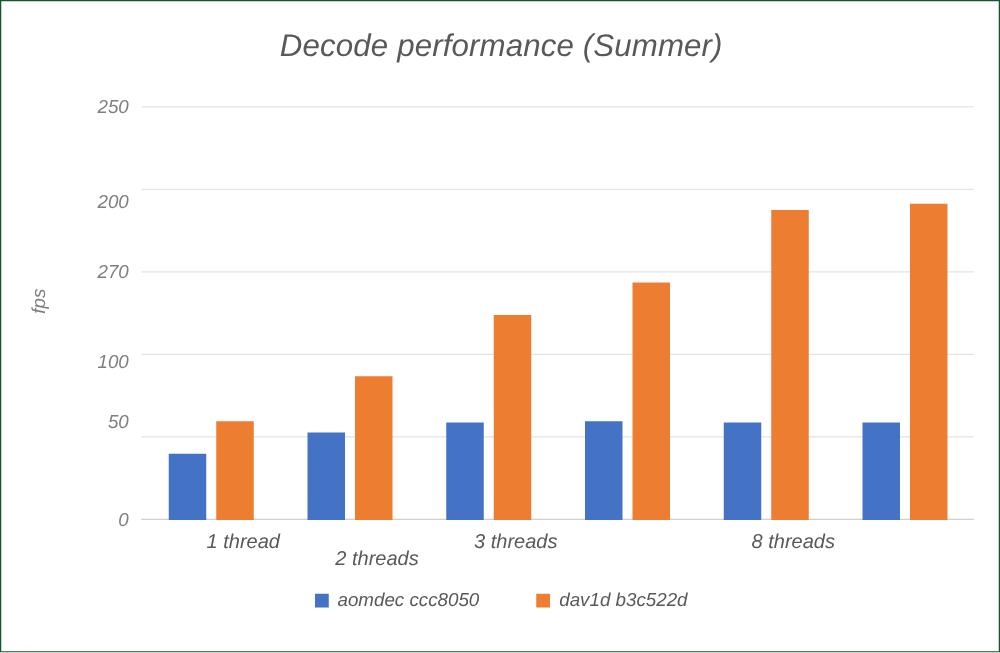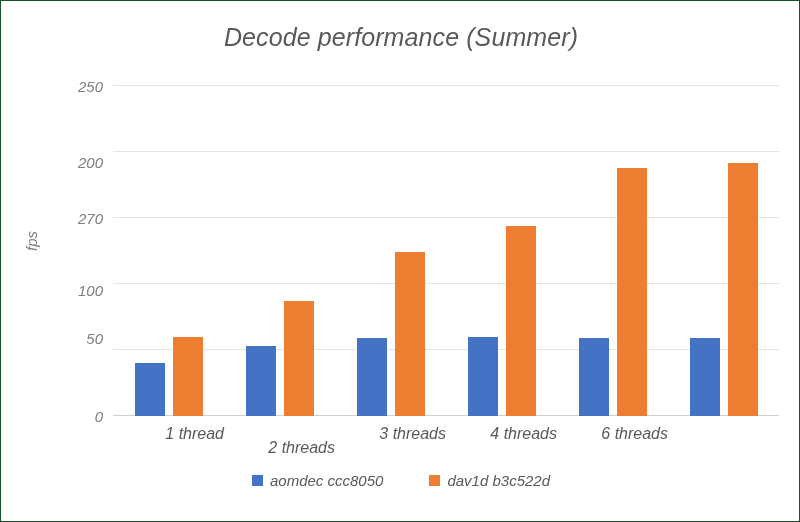--- a/index.html
+++ b/index.html
@@ -190,22 +190,21 @@
       <div class="bar-group" style="left: 576.5px; width: 68px;">
         <div class="bar series-0" title="aomdec ccc8050 — 8 threads: 59" style="left: 0px; width: 30px; height: 77.88px; background: rgb(68, 114, 196);"></div>
         <div class="bar series-1" title="dav1d b3c522d — 8 threads: 192" style="left: 38px; width: 30px; height: 253.44px; background: rgb(237, 125, 49);"></div>
       </div>
     </div>
 
   <div id="x-tick-labels">
       <div class="x-tick-label" style="left: 0px; width: 111px;">1 thread</div>
       <div class="x-tick-label" style="left: 111px; width: 111px; margin-top: 14px;">2 threads</div>
       <div class="x-tick-label" style="left: 222px; width: 111px;">3 threads</div>
-      <div class="x-tick-label" style="left: 333px; width: 111px;">4 threads</div>
-      <div class="x-tick-label" style="left: 444px; width: 111px;">6 threads</div>
+      <div class="x-tick-label" style="left: 444px; width: 111px;">8 threads</div>
     </div>
 
   <div id="legend">
       <div class="legend-entry">
         <span class="legend-swatch" style="background: rgb(68, 114, 196);"></span>
         <span class="legend-label">aomdec ccc8050</span>
       </div>
       <div class="legend-entry">
         <span class="legend-swatch" style="background: rgb(237, 125, 49);"></span>
         <span class="legend-label">dav1d b3c522d</span>

